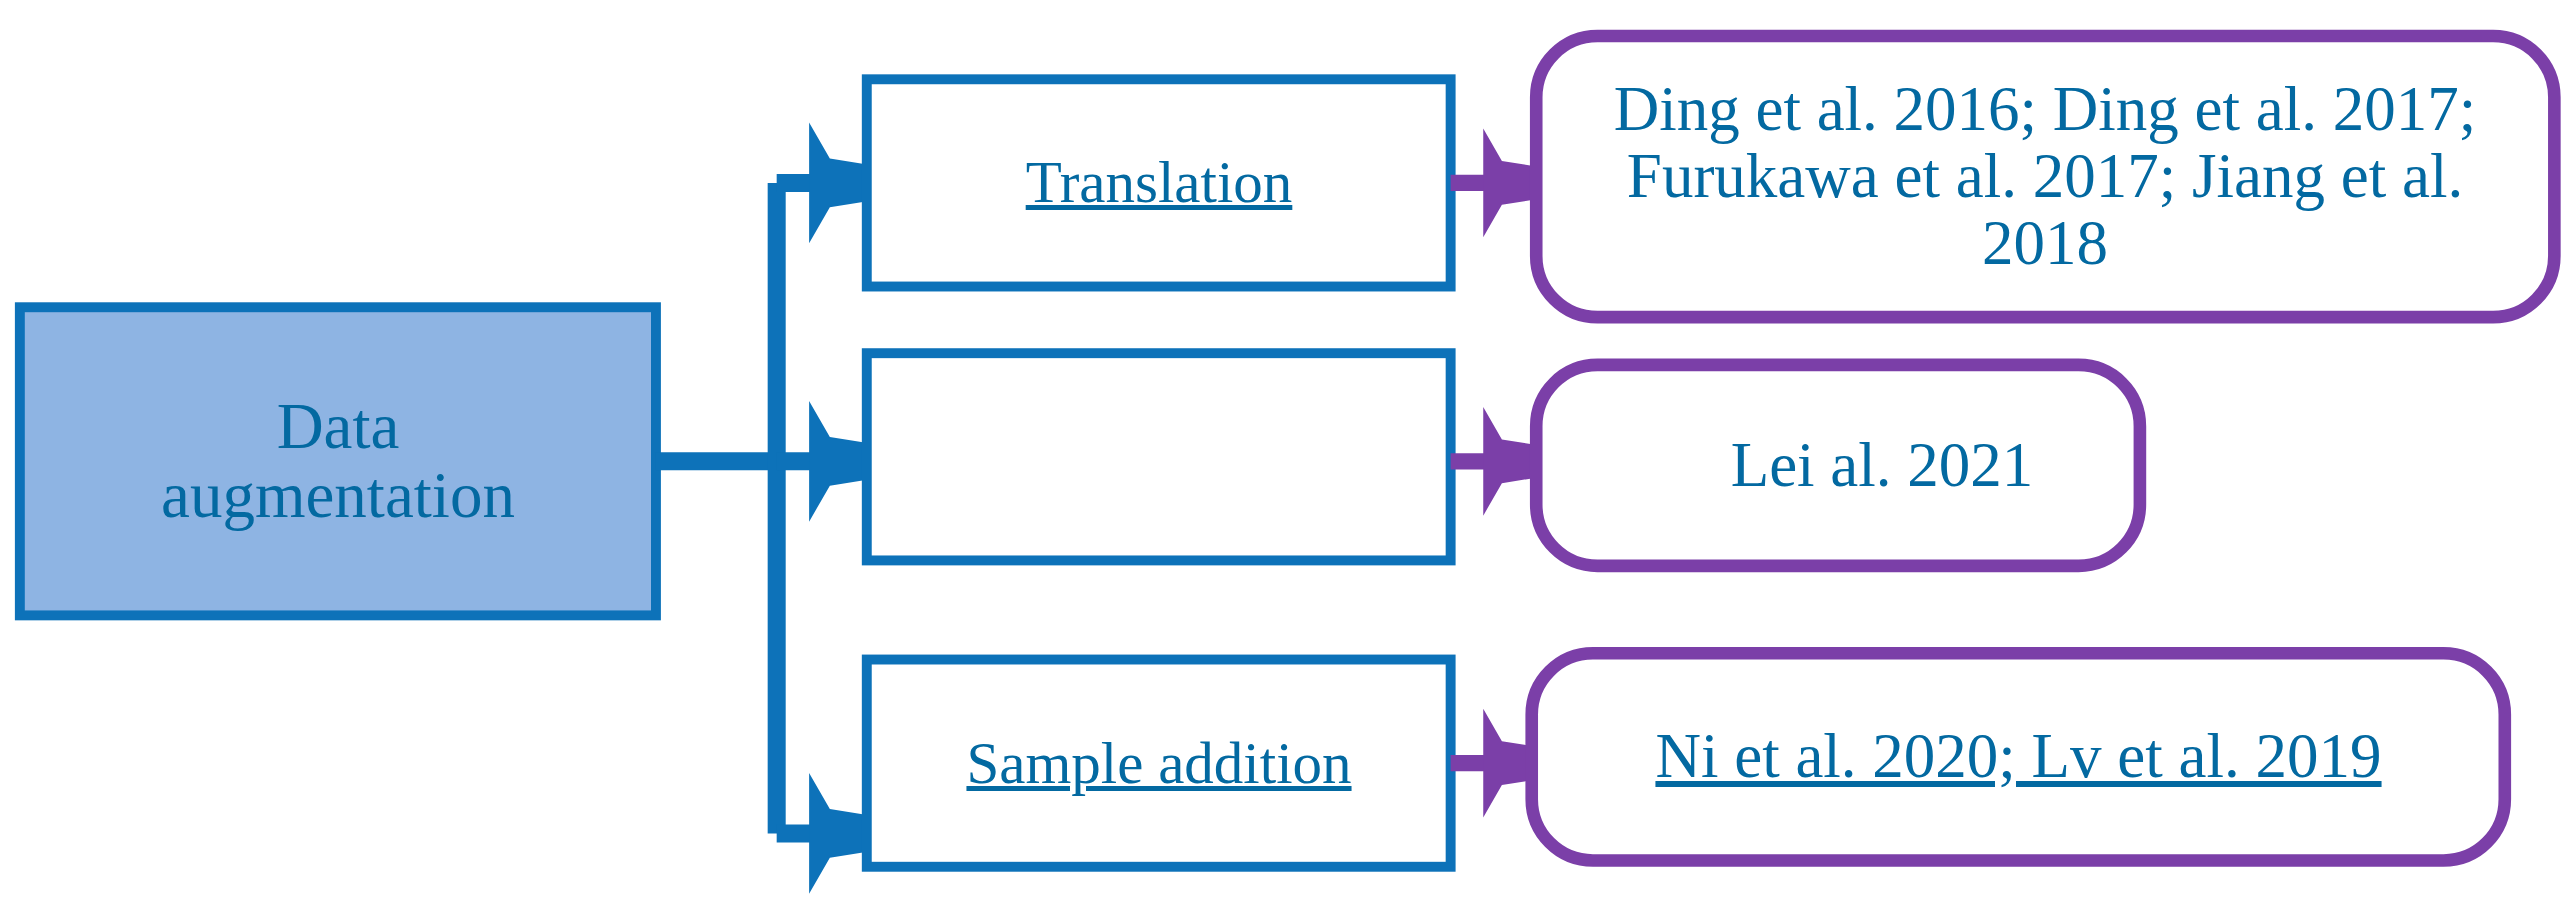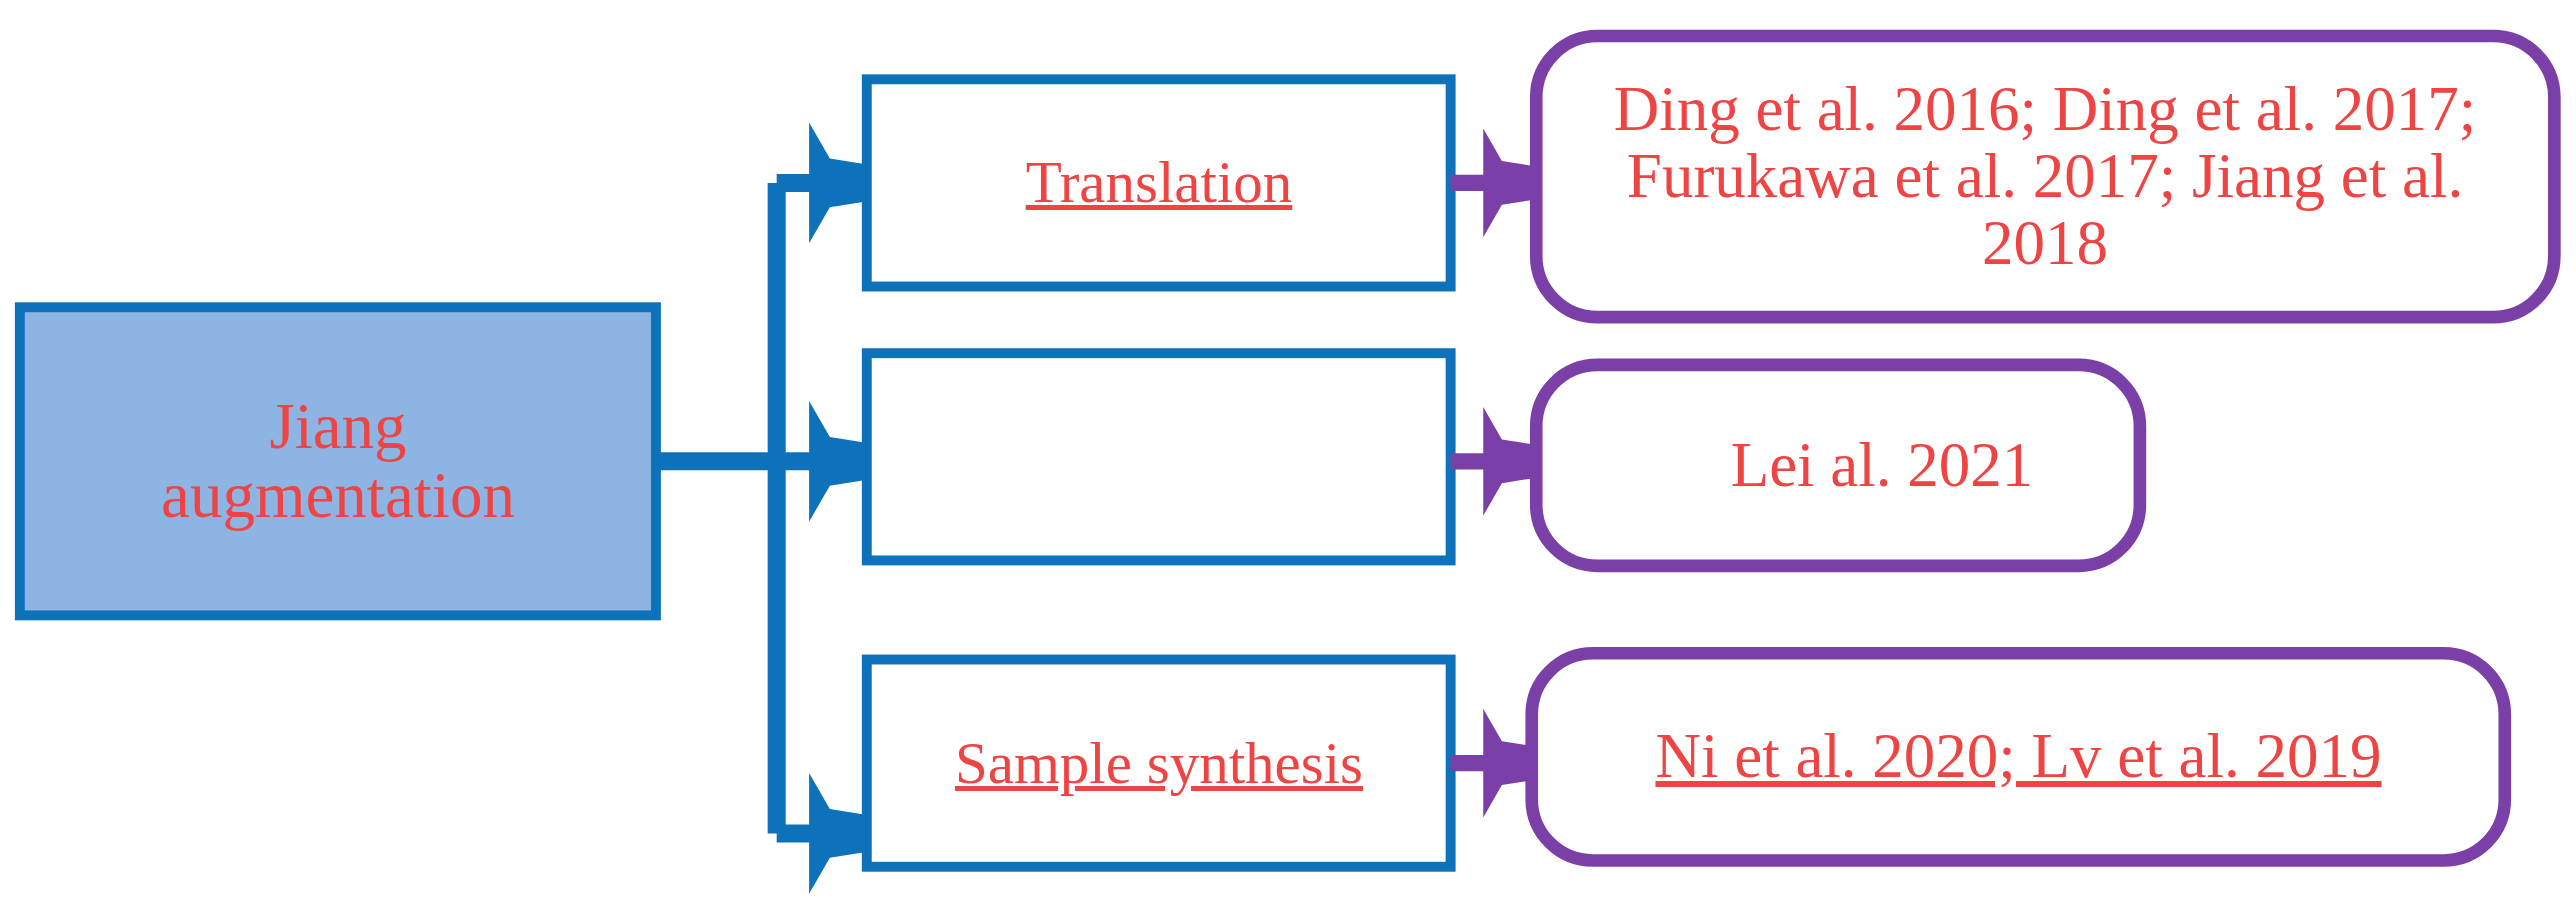--- a/index.html
+++ b/index.html
@@ -5,21 +5,21 @@
   html,body{margin:0;padding:0;background:#ffffff;}
   body{width:2576px;height:901px;position:relative;overflow:hidden;
        font-family:"Liberation Serif","DejaVu Serif",serif;}
   #stage{position:absolute;left:0;top:0;width:2576px;height:901px;}
   svg.layer{position:absolute;left:0;top:0;width:2576px;height:901px;}
 
   .node-label{
     position:absolute;
     display:flex;align-items:center;justify-content:center;
     text-align:center;
-    color:#ef4444;
+    color:#0369a1;
     line-height:1.06;
     pointer-events:none;
     white-space:pre-line;
   }
   .lbl-root{font-size:65px;}
   .lbl-stage{font-size:59px;text-decoration:underline;}
   .lbl-cite{font-size:63px;}
 </style>
 </head>
 <body>
@@ -59,27 +59,27 @@
       <path d="M1610,203 L1666,203" marker-end="url(#purpleArrow)"></path>
       <path d="M1610,512 L1666,512" marker-end="url(#purpleArrow)"></path>
       <path d="M1610,847 L1666,847" marker-end="url(#purpleArrow)"></path>
     </g>
 
     <rect x="1705" y="40" width="1130" height="312" rx="68" ry="68" fill="#FFFFFF" stroke="#7B3FA8" stroke-width="14"></rect>
     <rect x="1705" y="405" width="670" height="223" rx="68" ry="68" fill="#FFFFFF" stroke="#7B3FA8" stroke-width="14"></rect>
     <rect x="1700" y="725" width="1080" height="230" rx="68" ry="68" fill="#FFFFFF" stroke="#7B3FA8" stroke-width="14"></rect>
   </svg>
 
-  <div class="node-label lbl-root" style="left:20px;top:307px;width:636px;height:308px;">Jiang
+  <div class="node-label lbl-root" style="left:20px;top:307px;width:636px;height:308px;">Data
 augmentation</div>
 
   <div class="node-label lbl-stage" style="left:867px;top:79px;width:584px;height:207px;">Translation</div>
 
 
-  <div class="node-label lbl-stage" style="left:867px;top:660px;width:584px;height:207px;">Sample synthesis</div>
+  <div class="node-label lbl-stage" style="left:867px;top:660px;width:584px;height:207px;">Sample addition</div>
 
   <div class="node-label lbl-cite" style="left:1563px;top:36px;width:964px;height:281px;">Ding et al. 2016; Ding et al. 2017; Furukawa et al. 2017; Jiang et al. 2018</div>
 
   <div class="node-label lbl-cite" style="left:1607px;top:365px;width:550px;height:201px;">Lei al. 2021</div>
 
   <div class="node-label lbl-cite" style="left:1568px;top:653px;width:901px;height:207px;text-decoration:underline;">Ni et al. 2020; Lv et al. 2019</div>
 
 </div>
 
 

